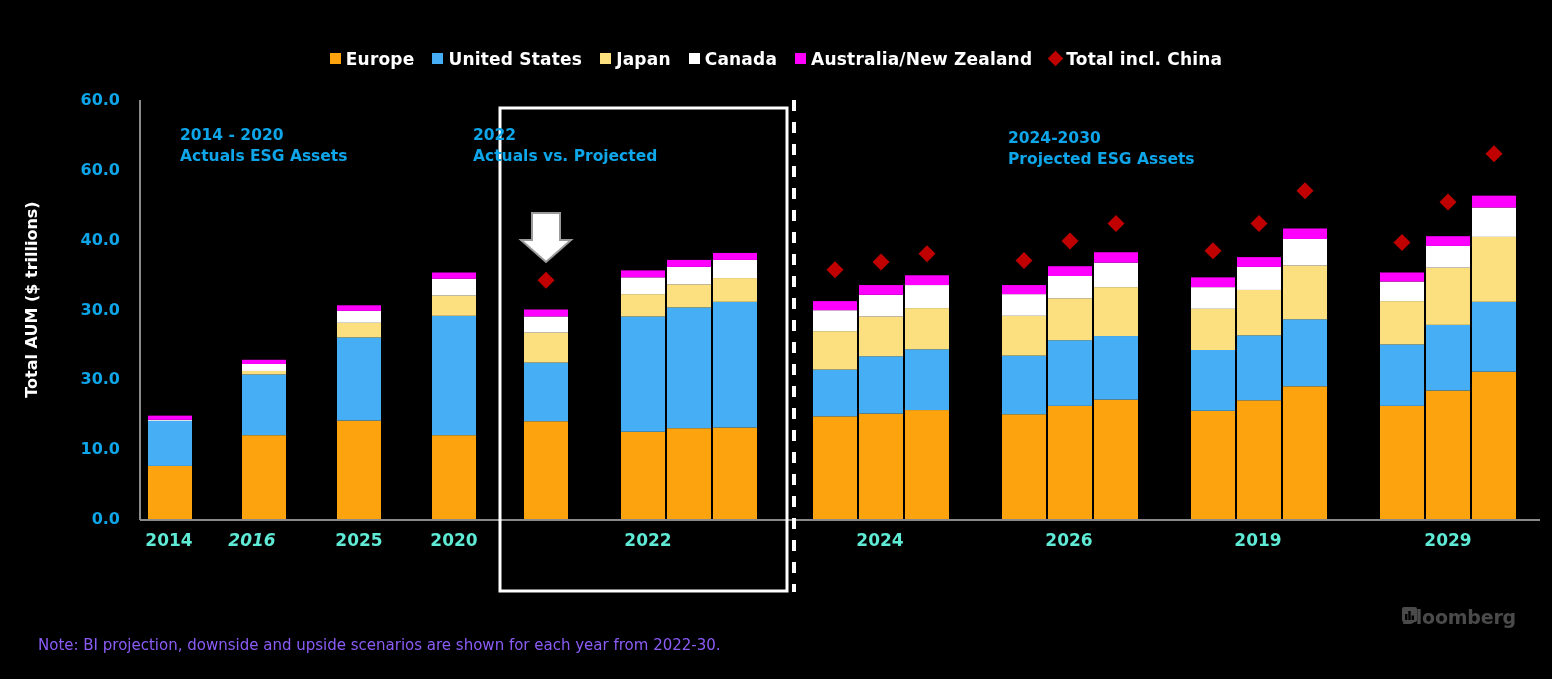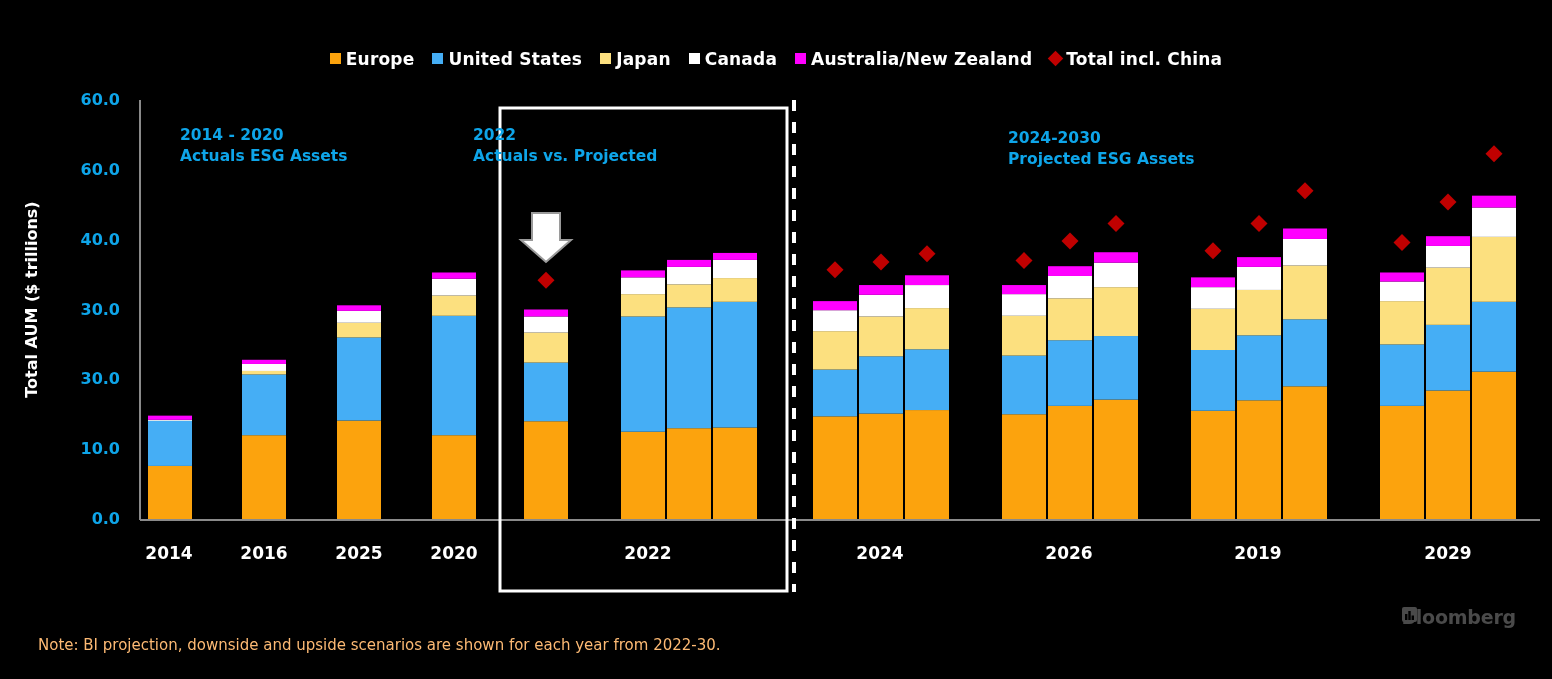--- a/index.html
+++ b/index.html
@@ -16,25 +16,25 @@
   .legend-diamond{display:inline-block;width:11px;height:11px;vertical-align:middle;
                   margin-right:5px;transform:rotate(45deg);}
   .legend-label{display:inline-block;vertical-align:middle;color:#fff;
                 font-size:17px;font-weight:bold;letter-spacing:.2px;}
 
   .ylabel{position:absolute;left:-84px;top:290px;width:230px;color:#fff;
           font-size:16px;font-weight:bold;text-align:center;
           transform:rotate(-90deg);}
   .ytick{position:absolute;color:#0ea5e9;font-size:16px;font-weight:bold;
          text-align:right;width:110px;}
-  .xtick{position:absolute;color:#ffffff;font-size:17px;font-weight:bold;
-         text-align:center;margin-top:13px;}
+  .xtick{position:absolute;color:#5eead4;font-size:17px;font-weight:bold;
+         text-align:center;}
   .ann{position:absolute;color:#0ea5e9;font-size:15.5px;font-weight:bold;
        line-height:1.35;white-space:pre-line;}
-  .note{position:absolute;left:38px;top:636px;color:#fdba74;font-size:15px;}
+  .note{position:absolute;left:38px;top:636px;color:#8b5cf6;font-size:15px;}
   .bbg{position:absolute;right:30px;top:606px;color:#4a4a4a;font-size:19px;
        font-weight:bold;letter-spacing:-.2px;}
   .bbg-mark{display:inline-block;vertical-align:middle;margin-left:6px;}
 </style>
 </head>
 <body>
 
 <div id="root">
 
   <div class="legend" id="legend"><span class="legend-item"><span class="legend-swatch" style="background: rgb(252, 163, 13);"></span><span class="legend-label">Europe</span></span><span class="legend-item"><span class="legend-swatch" style="background: rgb(69, 174, 245);"></span><span class="legend-label">United States</span></span><span class="legend-item"><span class="legend-swatch" style="background: rgb(252, 224, 127);"></span><span class="legend-label">Japan</span></span><span class="legend-item"><span class="legend-swatch" style="background: rgb(255, 255, 255);"></span><span class="legend-label">Canada</span></span><span class="legend-item"><span class="legend-swatch" style="background: rgb(255, 0, 255);"></span><span class="legend-label">Australia/New Zealand</span></span><span class="legend-item"><span class="legend-diamond" style="background: rgb(192, 0, 0);"></span><span class="legend-label">Total incl. China</span></span></div>
@@ -164,21 +164,21 @@
       <div class="ytick" style="left: 10px; top: 509px;">0.0</div>
       <div class="ytick" style="left: 10px; top: 439.167px;">10.0</div>
       <div class="ytick" style="left: 10px; top: 369.333px;">30.0</div>
       <div class="ytick" style="left: 10px; top: 299.5px;">30.0</div>
       <div class="ytick" style="left: 10px; top: 229.667px;">40.0</div>
       <div class="ytick" style="left: 10px; top: 159.833px;">60.0</div>
       <div class="ytick" style="left: 10px; top: 90px;">60.0</div>
     </div>
   <div id="xticks">
       <div class="xtick" style="left: 109px; top: 530px; width: 120px;">2014</div>
-      <div class="xtick" style="left: 204px; top: 530px; width: 120px;">2016</div>
+      <div class="xtick" style="left: 192px; top: 530px; width: 120px; font-style: italic;">2016</div>
       <div class="xtick" style="left: 299px; top: 530px; width: 120px;">2025</div>
       <div class="xtick" style="left: 394px; top: 530px; width: 120px;">2020</div>
       <div class="xtick" style="left: 588px; top: 530px; width: 120px;">2022</div>
       <div class="xtick" style="left: 820px; top: 530px; width: 120px;">2024</div>
       <div class="xtick" style="left: 1009px; top: 530px; width: 120px;">2026</div>
       <div class="xtick" style="left: 1198px; top: 530px; width: 120px;">2019</div>
       <div class="xtick" style="left: 1388px; top: 530px; width: 120px;">2029</div>
     </div>
   <div id="anns">
       <div class="ann" style="left: 180px; top: 125px; width: 340px;">2014 - 2020

